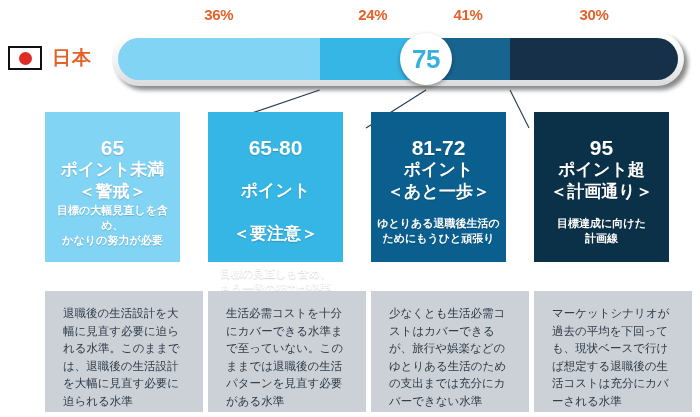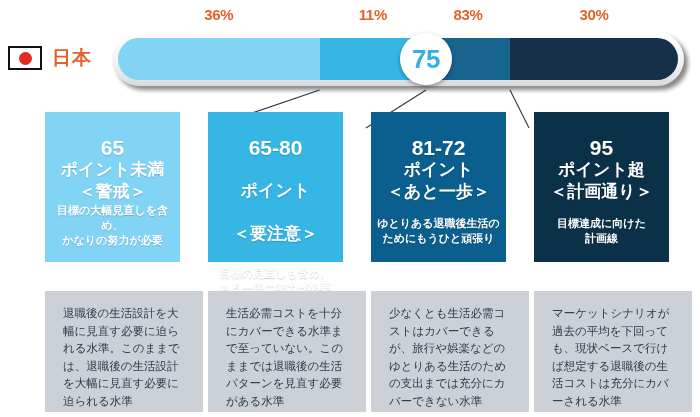--- a/index.html
+++ b/index.html
@@ -188,22 +188,22 @@
     color: #2d3b47;
     text-align: left;
   }
 </style>
 </head>
 <body>
 
 <div id="stage">
 
   <div class="pct-label" style="left: 218.8px;">36%</div>
-  <div class="pct-label" style="left: 372.8px;">11%</div>
-  <div class="pct-label" style="left: 468px;">83%</div>
+  <div class="pct-label" style="left: 372.8px;">24%</div>
+  <div class="pct-label" style="left: 468px;">41%</div>
   <div class="pct-label" style="left: 594px;">30%</div>
 
   <div id="flag-box">
     <div id="flag-disc"></div>
   </div>
   <div id="country-label">日本</div>
 
   <div id="bar-shadow"></div>
   <div id="bar-outer">
     <div id="bar-track">

